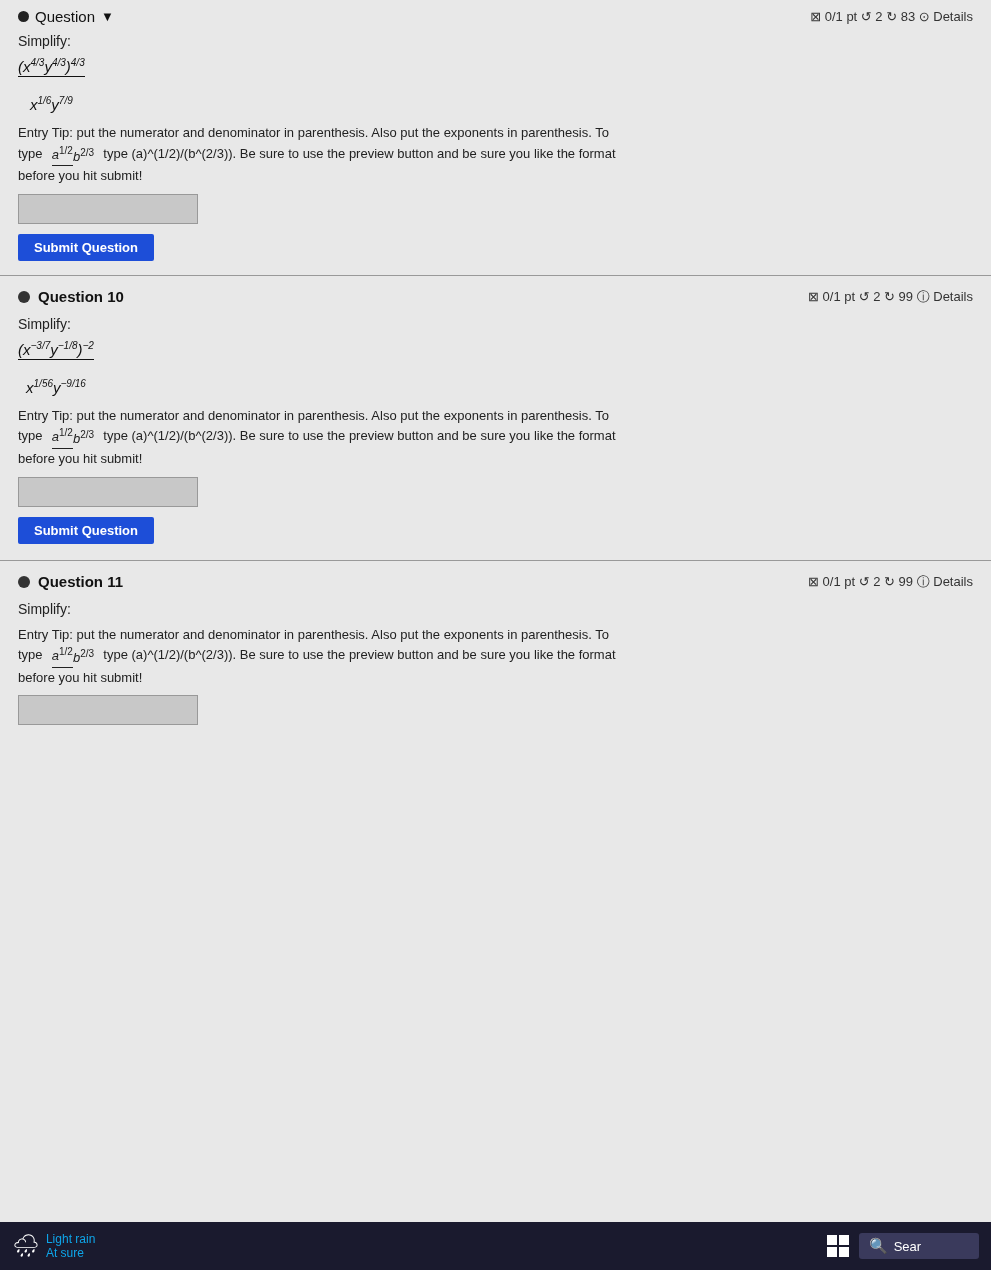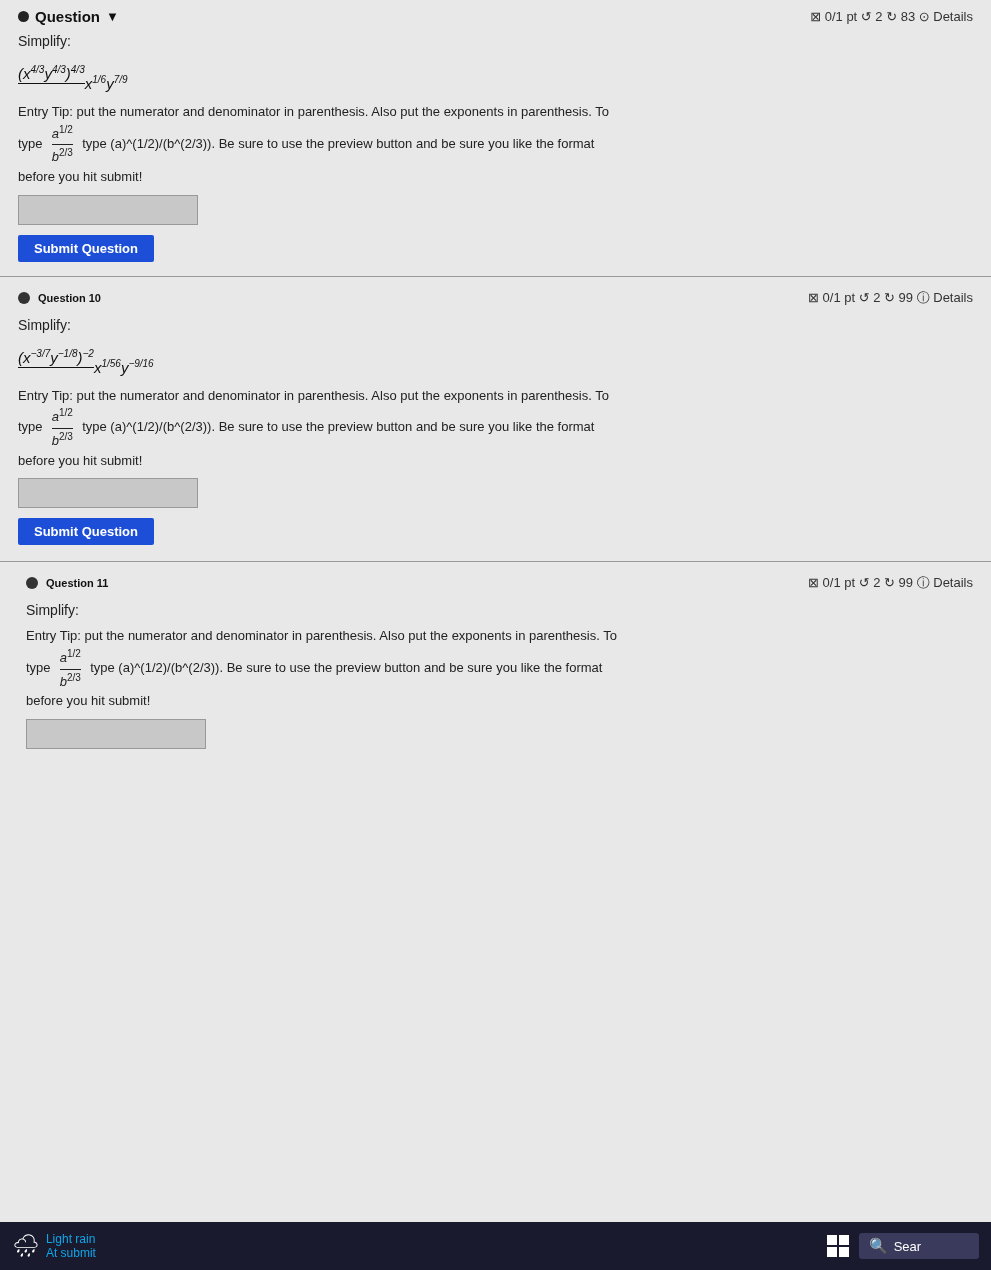--- a/index.html
+++ b/index.html
@@ -25,21 +25,21 @@
     .question-header {
       display: flex;
       justify-content: space-between;
       align-items: center;
       margin-bottom: 10px;
     }
     .question-title {
       display: flex;
       align-items: center;
       font-weight: bold;
-      font-size: 11px;
+      font-size: 15px;
       color: #111;
     }
     .question-title .dot {
       width: 12px;
       height: 12px;
       background: #333;
       border-radius: 50%;
       margin-right: 8px;
       display: inline-block;
     }
@@ -56,42 +56,42 @@
       margin-bottom: 8px;
     }
     .math-expression {
       font-size: 15px;
       color: #111;
       margin-bottom: 10px;
       font-style: italic;
     }
     .fraction {
       display: inline-flex;
-      flex-direction: row;
+      flex-direction: column;
       align-items: center;
       vertical-align: middle;
       font-size: 15px;
     }
     .fraction .numerator {
       border-bottom: 1.5px solid #111;
       padding-bottom: 1px;
       margin-bottom: 1px;
     }
     .fraction .denominator {
       padding-top: 17px;
     }
     .entry-tip {
       font-size: 13px;
       color: #222;
       margin-bottom: 8px;
       line-height: 1.5;
     }
     .entry-tip .inline-fraction {
       display: inline-flex;
-      flex-direction: column;
+      flex-direction: row;
       align-items: flex-end;
       vertical-align: middle;
       font-size: 13px;
       margin: 0 2px;
     }
     .entry-tip .inline-fraction .num {
       border-bottom: 1px solid #222;
       padding-bottom: 1px;
     }
     .answer-input {
@@ -121,21 +121,21 @@
       padding: 8px 18px 14px 18px;
     }
     .partial-header {
       display: flex;
       justify-content: space-between;
       align-items: center;
       margin-bottom: 8px;
     }
     .partial-title {
       font-size: 15px;
-      font-weight: bold;
+      font-weight: normal;
       color: #111;
       display: flex;
       align-items: center;
       gap: 6px;
     }
     .down-arrow {
       font-size: 13px;
     }
 
     
@@ -274,21 +274,21 @@
         <span class="num"><i>a</i><sup>1/2</sup></span>
         <span><i>b</i><sup>2/3</sup></span>
       </span>
       &nbsp;<span>type (a)^(1/2)/(b^(2/3)). Be sure to use the preview button and be sure you like the format</span><br>
       <span>before you hit submit!</span>
     </div>
     <input class="answer-input" type="text" style="">
     <button class="submit-btn">Submit Question</button>
   </div>
 
-  <div class="question-block" style="border-bottom:none;margin-left:8px;">
+  <div class="question-block" style="border-bottom:none;">
     <div class="question-header">
       <div class="question-title">
         <span class="dot"></span>
         <span>Question 11</span>
       </div>
       <div class="question-meta">
         <span>⊠ 0/1 pt ↺ 2 ↻ 99 ⓘ Details</span>
       </div>
     </div>
     <div class="simplify-label">Simplify:</div>
@@ -306,21 +306,21 @@
   </div>
 
 </div>
 
 <div class="taskbar">
   <div class="taskbar-left">
     <div class="weather-info">
       <span class="weather-icon">🌧</span>
       <div class="weather-text">
         <span>Light rain</span>
-        <span>At submit</span>
+        <span>At sure</span>
       </div>
     </div>
   </div>
   <div class="taskbar-right">
     <div class="windows-icon">
       <span></span>
       <span></span>
       <span></span>
       <span></span>
     </div>

